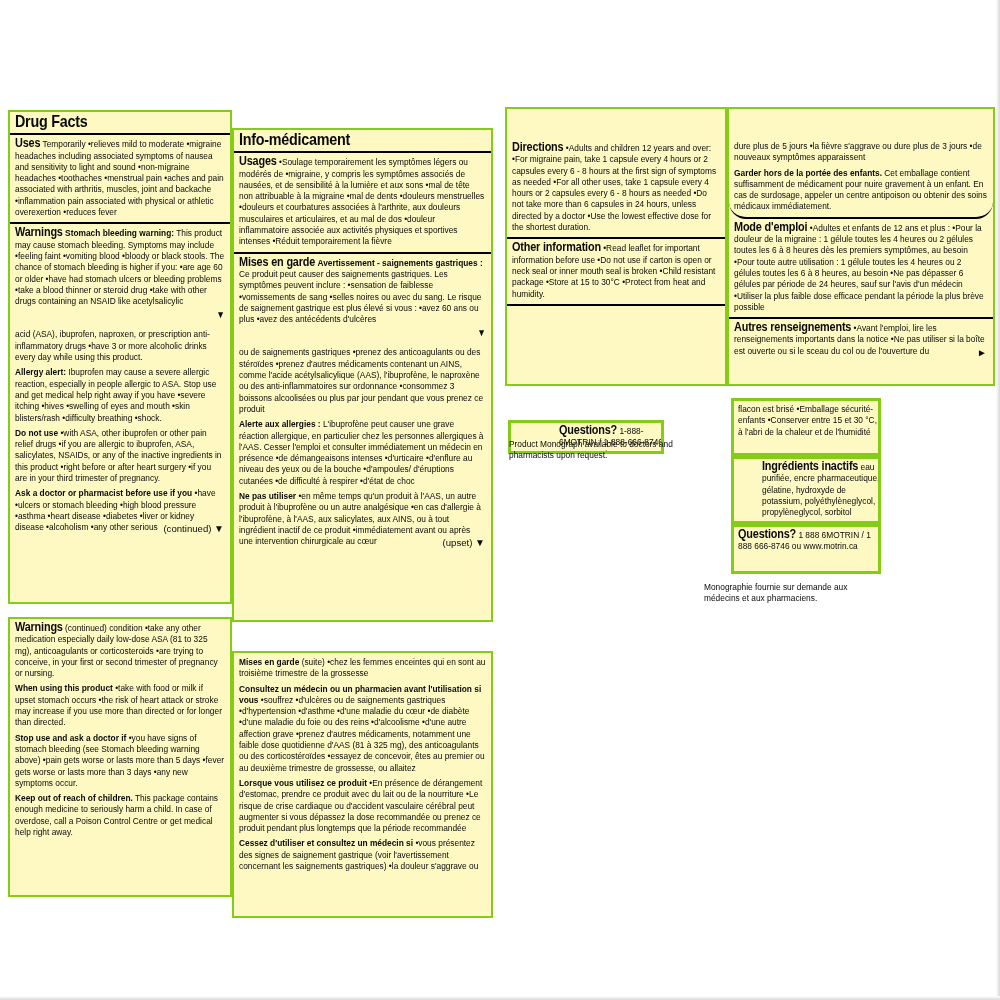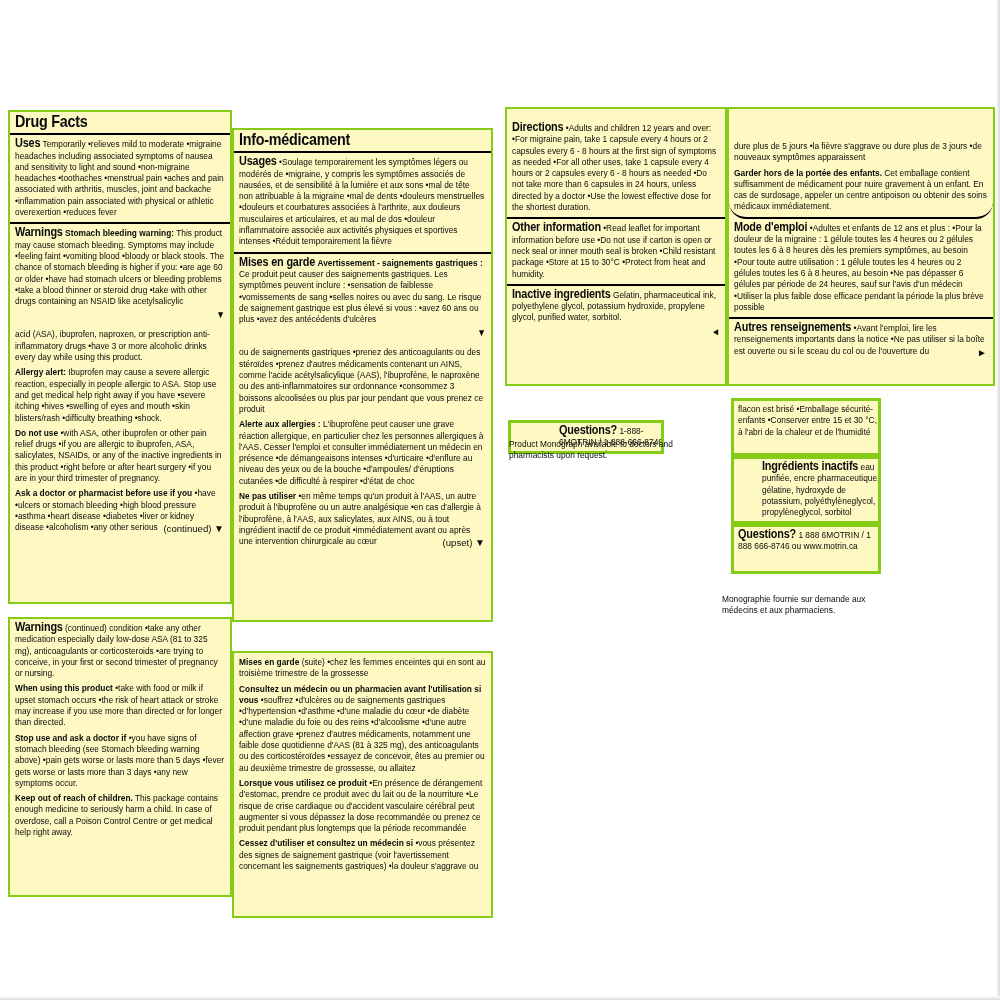--- a/index.html
+++ b/index.html
@@ -15,21 +15,21 @@
   p{margin:4px 0 0;}
   .sec p:first-child{margin-top:0;}
   .cond{transform:scaleX(0.87);transform-origin:0 0;width:114.9%;}
   .rh{font-weight:bold;font-size:12.5px;letter-spacing:-0.2px;}
   .rb{font-weight:bold;}
   .paneltitle{font-weight:bold;font-size:16.5px;letter-spacing:-0.3px;padding:1px 0 1px;}
   .ai-head{display:flex;justify-content:space-between;align-items:baseline;}
   .arrowline{text-align:right;padding:3px 3px 0 0;font-size:10px;height:15px;}
   .tail{position:absolute;right:6px;bottom:3px;font-size:9.6px;white-space:nowrap;}
   .tail .arr{font-size:10px;}
-  .pt-blank{padding-top:13px;}
+  .pt-blank{padding-top:33px;}
   .edge-r{position:absolute;right:0;top:0;width:4px;height:1000px;
           background:linear-gradient(to right,#ffffff,#d9d9d9);}
   .edge-b{position:absolute;left:0;bottom:0;width:1000px;height:4px;
           background:linear-gradient(to bottom,#ffffff,#d9d9d9);}
 </style>
 </head>
 <body>
 
 <div class="box" style="left:8px;top:110px;width:224px;height:494px;">
   <div class="sec">
@@ -72,24 +72,20 @@
   </div>
 </div>
 
 <div class="box" style="left:505px;top:107px;width:222px;height:279px;">
   <div class="sec pt-blank">
     <p class="cond"><span class="rh">Directions</span><span>  •Adults and children 12 years and over: •For migraine pain, take 1 capsule every 4 hours or 2 capsules every 6 - 8 hours at the first sign of symptoms as needed  •For all other uses, take 1 capsule every 4 hours or 2 capsules every 6 - 8 hours as needed  •Do not take more than 6 capsules in 24 hours, unless directed by a doctor •Use the lowest effective dose for the shortest duration.</span></p>
   </div>
   <div class="sec">
     <p class="cond"><span class="rh">Other information</span><span>  •Read leaflet for important information before use  •Do not use if carton is open or neck seal or inner mouth seal is broken  •Child resistant package  •Store at 15 to 30°C  •Protect from heat and humidity.</span></p>
   </div>
-  <div class="sec nub">
-    <p class="cond"><span class="rh">Inactive ingredients</span><span> Gelatin, pharmaceutical ink, polyethylene glycol, potassium hydroxide, propylene glycol, purified water, sorbitol.</span></p>
-    <div class="arrowline cond">◄</div>
-  </div>
 </div>
 
 <div class="box" style="left:727px;top:107px;width:268px;height:279px;">
   <div class="sec" style="padding-top:31px;border-radius:17px;">
     <p class="cond"><span>dure plus de 5 jours  •la fièvre s'aggrave ou dure plus de 3 jours •de nouveaux symptômes apparaissent</span></p>
     <p class="cond"><span class="rb">Garder hors de la portée des enfants.</span><span> Cet emballage contient suffisamment de médicament pour nuire gravement à un enfant. En cas de surdosage, appeler un centre antipoison ou obtenir des soins médicaux immédiatement.</span></p>
   </div>
   <div class="sec">
     <p class="cond"><span class="rh">Mode d'emploi</span><span>  •Adultes et enfants de 12 ans et plus : •Pour la douleur de la migraine : 1 gélule toutes les 4 heures ou 2 gélules toutes les 6 à 8 heures dès les premiers symptômes, au besoin  •Pour toute autre utilisation : 1 gélule toutes les 4 heures ou 2 gélules toutes les 6 à 8 heures, au besoin  •Ne pas dépasser 6 gélules par période de 24 heures, sauf sur l'avis d'un médecin •Utiliser la plus faible dose efficace pendant la période la plus brève possible</span></p>
   </div>
@@ -110,21 +106,21 @@
 
 <div class="box thick" style="left:731px;top:398px;width:150px;height:58px;">
   <p class="cond" style="margin:2px 4px;"><span>flacon est brisé  •Emballage sécurité- enfants  •Conserver entre 15 et 30 °C, à l'abri de la chaleur et de l'humidité</span></p>
 </div>
 <div class="box thick" style="left:731px;top:456px;width:150px;height:68px;padding-left:24px;">
   <p class="cond" style="margin:2px 4px;"><span class="rh">Ingrédients inactifs</span><span> eau purifiée, encre pharmaceutique, gélatine, hydroxyde de potassium, polyéthylèneglycol, propylèneglycol, sorbitol</span></p>
 </div>
 <div class="box thick" style="left:731px;top:524px;width:150px;height:50px;">
   <p class="cond" style="margin:2px 4px;"><span class="rh">Questions?</span><span> 1 888 6MOTRIN / 1 888 666-8746 ou www.motrin.ca</span></p>
 </div>
-<div class="plain" style="left:722px;top:581px;width:170px;margin-top:12px;">
+<div class="plain" style="left:704px;top:581px;width:170px;">
   <div class="cond">Monographie fournie sur demande aux médecins et aux pharmaciens.</div>
 </div>
 
 <div class="box" style="left:8px;top:617px;width:224px;height:280px;">
   <div class="sec nub">
     <p class="cond"><span class="rh">Warnings</span><span> (continued)  condition  •take any other medication especially daily low-dose ASA (81 to 325 mg), anticoagulants or corticosteroids  •are trying to conceive, in your first or second trimester of pregnancy or nursing.</span></p>
     <p class="cond"><span class="rb">When using this product</span><span>  •take with food or milk if upset stomach occurs  •the risk of heart attack or stroke may increase if you use more than directed or for longer than directed.</span></p>
     <p class="cond"><span class="rb">Stop use and ask a doctor if</span><span>  •you have signs of stomach bleeding (see Stomach bleeding warning above)  •pain gets worse or lasts more than 5 days •fever gets worse or lasts more than 3 days  •any new symptoms occur.</span></p>
     <p class="cond"><span class="rb">Keep out of reach of children.</span><span> This package contains enough medicine to seriously harm a child. In case of overdose, call a Poison Control Centre or get medical help right away.</span></p>
   </div>

